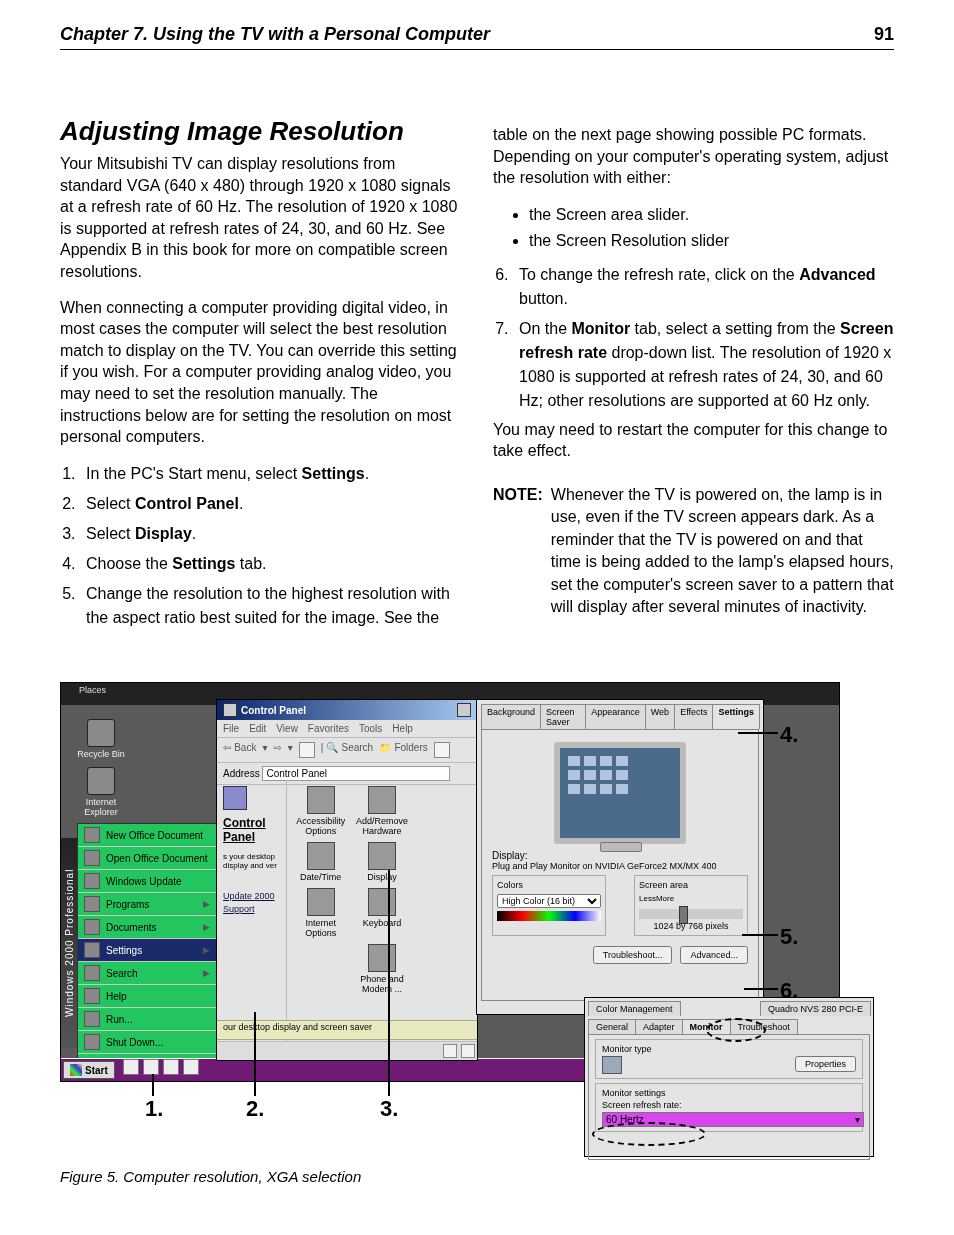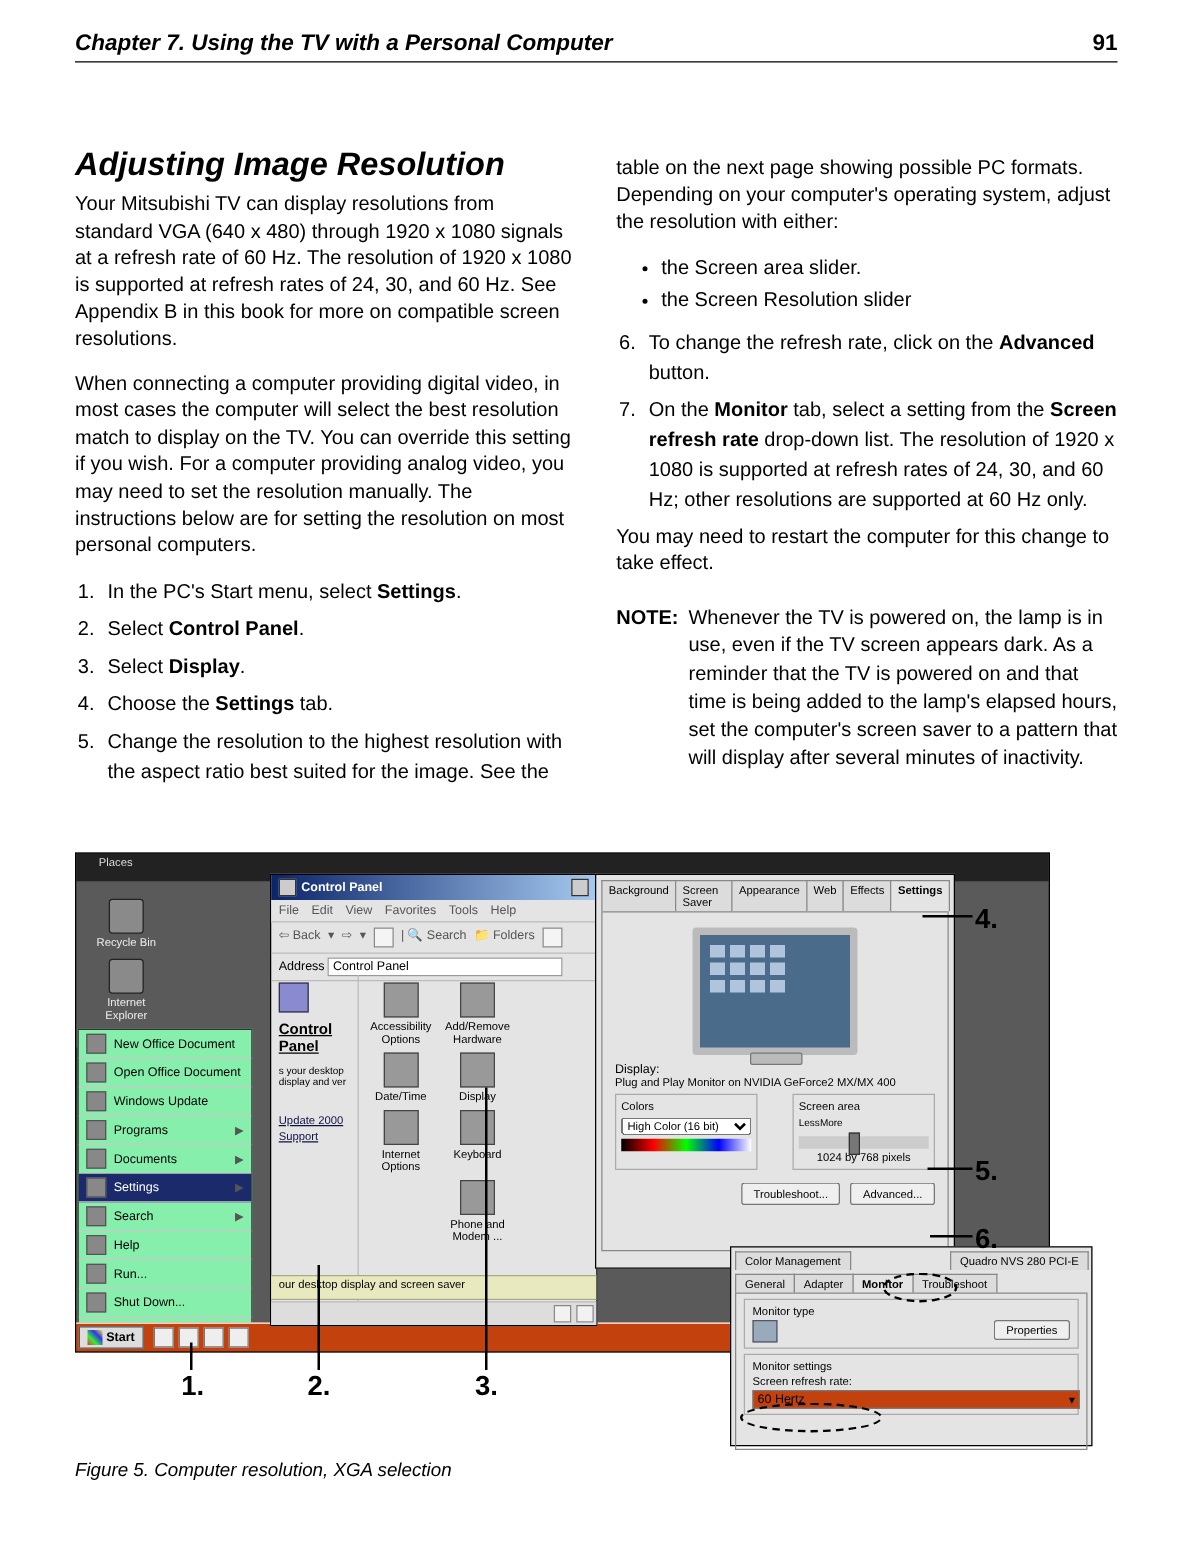--- a/index.html
+++ b/index.html
@@ -25,31 +25,31 @@
   .shotarea{position:relative;width:100%;height:480px;}
   
   .desk{position:absolute;left:0;top:0;width:780px;height:400px;background:#5a5a5a;border:1px solid #000;box-sizing:border-box;}
   .deskgrad{position:absolute;left:0;top:0;width:100%;height:22px;background:#222;}
   
   .probar{position:absolute;left:0;top:155px;width:16px;height:210px;background:linear-gradient(#555,#222);color:#fff;font-size:10px;writing-mode:vertical-rl;transform:rotate(180deg);display:flex;align-items:center;justify-content:center;letter-spacing:1px;}
   
   .dicon{position:absolute;width:52px;text-align:center;color:#eee;font-size:9px;}
   .dicon .box{width:26px;height:26px;margin:0 auto 2px auto;background:#8a8a8a;border:1px solid #222;border-radius:3px;}
   
-  .startmenu{position:absolute;left:1px;top:140px;width:140px;height:238px;background:#86efac;border:1px solid #333;box-sizing:border-box;}
+  .startmenu{position:absolute;left:16px;top:140px;width:140px;height:238px;background:#22c55e;border:1px solid #333;box-sizing:border-box;}
   .sm-item{display:flex;align-items:center;gap:6px;padding:3px 6px;font-size:10px;border-bottom:1px solid #c8c8c8;}
   .sm-item .ic{width:14px;height:14px;background:#888;border:1px solid #555;flex:none;}
   .sm-item .ar{margin-left:auto;font-size:9px;color:#555;}
   .sm-sel{background:#1a2a6b;color:#fff;}
   
   .flyout{position:absolute;left:155px;top:264px;width:160px;background:#d9d9d9;border:1px solid #333;font-size:10px;}
   .flyout div{padding:3px 8px;display:flex;gap:6px;align-items:center;}
   .flyout .ic{width:12px;height:12px;background:#888;border:1px solid #555;flex:none;}
   
-  .taskbar{position:absolute;left:0;bottom:0;width:100%;height:22px;background:#c2410c;border-top:1px solid #fff;display:flex;align-items:center;font-size:10px;}
+  .taskbar{position:absolute;left:0;bottom:0;width:100%;height:22px;background:#701a75;border-top:1px solid #fff;display:flex;align-items:flex-start;font-size:10px;}
   .startbtn{padding:2px 6px;border:1px solid #555;background:#ddd;margin:2px;display:flex;align-items:center;gap:3px;}
   .startbtn .ic{width:12px;height:12px;background:linear-gradient(45deg,#e33,#3e3,#33e,#ee3);}
   .tray{margin-left:6px;display:flex;gap:4px;}
   .tray span{width:14px;height:14px;border:1px solid #777;background:#eee;}
   
   .cpwin{position:absolute;left:155px;top:16px;width:262px;height:362px;background:#e4e4e4;border:1px solid #000;box-sizing:border-box;}
   .titlebar{background:linear-gradient(90deg,#0a246a,#a6caf0);color:#fff;font-size:10px;font-weight:bold;padding:3px 6px;display:flex;align-items:center;gap:4px;}
   .titlebar .sq{width:12px;height:12px;background:#ccc;border:1px solid #333;margin-left:auto;}
   .menubar{background:#e4e4e4;font-size:10px;color:#555;padding:3px 6px;border-bottom:1px solid #bbb;}
   .menubar span{margin-right:10px;}
@@ -90,21 +90,21 @@
   .dpbtns{display:flex;justify-content:flex-end;gap:8px;padding:0 10px;margin-top:6px;}
   .dpbtns button{font-size:9px;padding:2px 8px;}
   
   .advwin{position:absolute;left:524px;top:315px;width:290px;height:160px;background:#e4e4e4;border:1px solid #000;box-sizing:border-box;}
   .advtabs{display:flex;flex-wrap:wrap;font-size:9px;padding:3px 3px 0 3px;}
   .advtabs .tab{padding:2px 7px;}
   .advbody{border:1px solid #888;margin:0 3px 3px 3px;height:116px;position:relative;padding:4px 6px;font-size:10px;}
   .grp2{border:1px solid #aaa;padding:4px 6px;margin-bottom:4px;}
   .grp2 .hd{font-size:9px;margin-bottom:2px;}
   .propbtn{float:right;font-size:9px;padding:1px 8px;}
-  .refreshsel{width:100%;font-size:10px;border:1px solid #777;padding:1px 3px;background:#c2410c;}
+  .refreshsel{width:100%;font-size:10px;border:1px solid #777;padding:1px 3px;background:#d946ef;}
   
   .callnum{position:absolute;font-weight:bold;font-size:22px;}
   .arrow{position:absolute;background:#000;}
   
   .dashoval{position:absolute;border:2px dashed #000;border-radius:50%;}
 </style>
 </head>
 <body>
 
 <div class="page">

